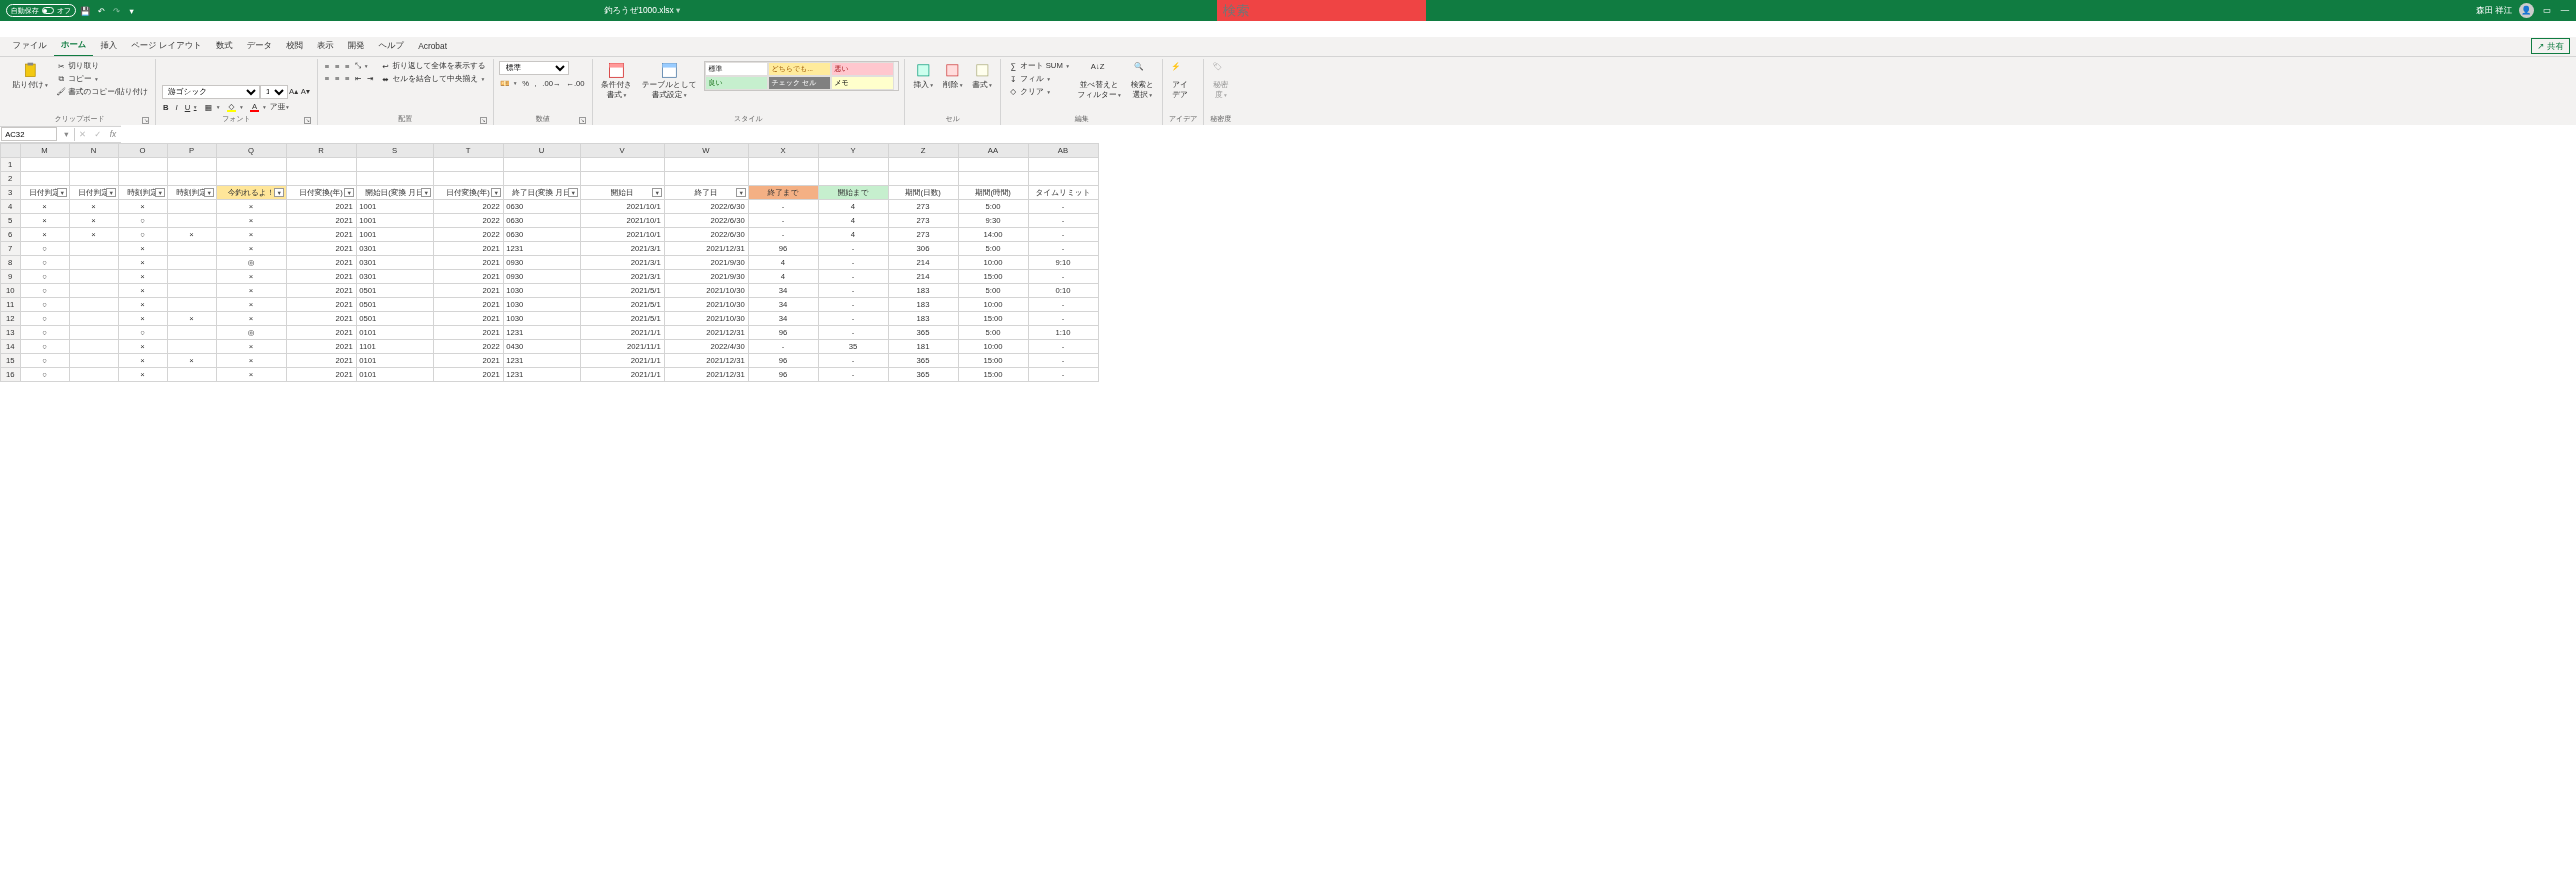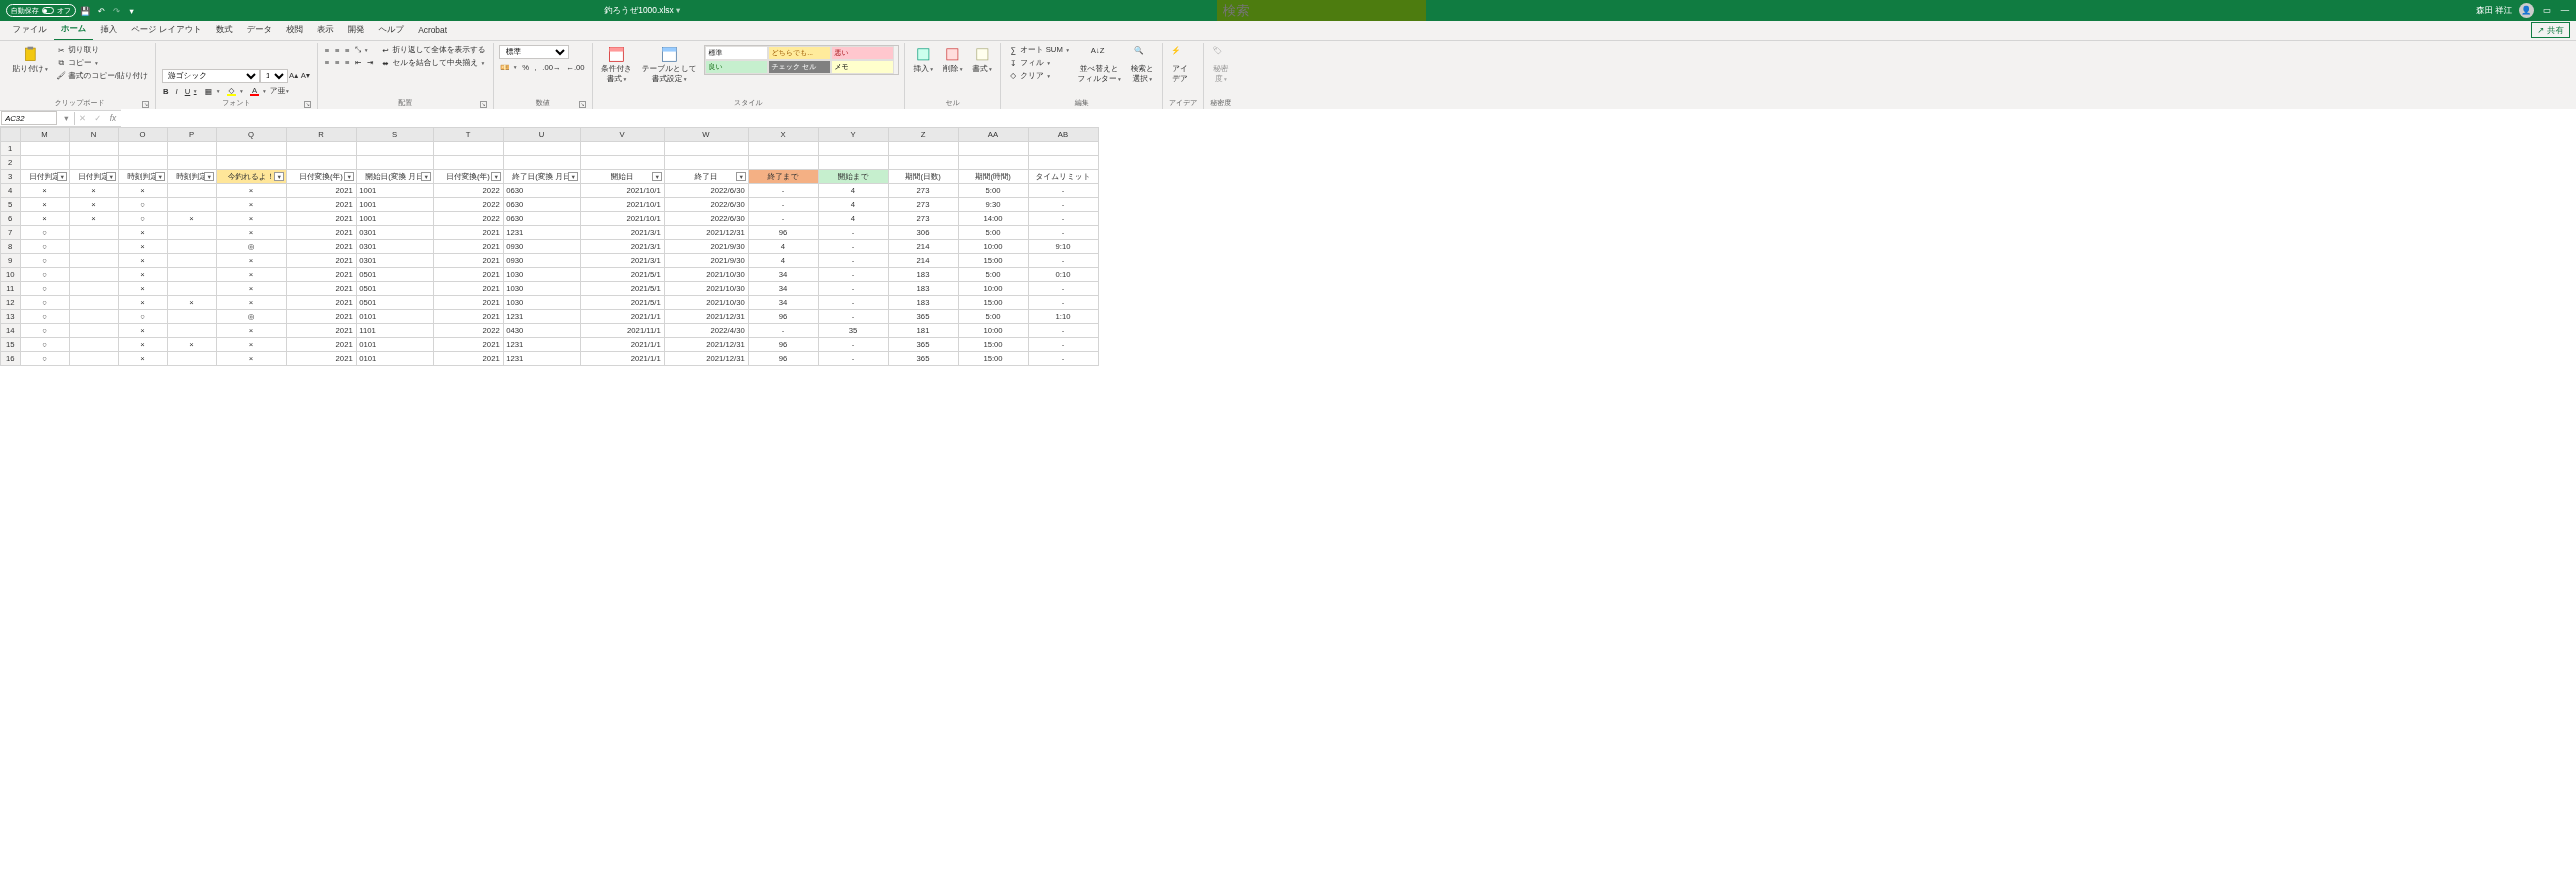--- a/index.html
+++ b/index.html
@@ -6,26 +6,26 @@
 body { background:#fff; font-size:8.4px; color:#333; user-select:none; }
 
 
 .titlebar { background:#107c41; height:21px; display:flex; align-items:center; color:#fff; padding:0 5.6px; }
 .titlebar .left { display:flex; align-items:center; gap:4.2px; }
 .titlebar .autosave { border:0.7px solid #fff; border-radius:7px; padding:0.7px 4.2px; font-size:7px; display:flex; align-items:center; gap:2.8px;}
 .titlebar .toggle { width:12.5px; height:7px; border:0.7px solid #fff; border-radius:3.5px; position:relative;}
 .titlebar .toggle::after{content:"";width:4.2px;height:4.2px;background:#fff;border-radius:2.1px;position:absolute;left:0.7px;top:0.7px;}
 .titlebar .ico { width:11px; height:11px; display:flex; align-items:center; justify-content:center; }
 .titlebar .center { flex:1; text-align:center; }
-.titlebar .search { background:#4d7c0f; border:none; color:#fff; padding:2.8px 5.6px; width:209px; margin-left:70px;}
+.titlebar .search { background:#ef4444; border:none; color:#fff; padding:2.8px 5.6px; width:209px; margin-left:70px;}
 .titlebar .right { display:flex; align-items:center; gap:7px;margin-left:40px; }
 .titlebar .avatar{width:15.3px;height:15.3px;border-radius:7.7px;background:#ccc;display:flex;align-items:center;justify-content:center;color:#555;}
 
 
-.tabs { background:#f3f2f1; height:19.5px; display:flex; align-items:flex-end; padding:0 5.6px; border-bottom:0.7px solid #d4d4d4;}
+.tabs { background:#f3f2f1; height:19.5px; display:flex; align-items:flex-end; padding:0 5.6px; border-bottom:0.7px solid #d4d4d4;margin-top:16px;}
 .tab { padding:4.2px 7px; font-size:8.4px; cursor:pointer; }
 .tab.active { color:#107c41; border-bottom:1.4px solid #107c41; font-weight:bold;}
 .tabs .share { margin-left:auto; border:0.7px solid #107c41; color:#107c41; padding:1.4px 5.6px; font-size:8.4px; display:flex; align-items:center; gap:2.8px; margin-bottom:1.4px;}
 
 
 .ribbon { background:#f3f2f1; display:flex; border-bottom:0.7px solid #d4d4d4; padding:2.8px 4.2px 0 4.2px; height:70px; overflow:hidden;}
 .group { border-right:0.7px solid #d4d4d4; padding:1.4px 5.6px 1.4px 5.6px; display:flex; flex-direction:column; justify-content:space-between;}
 .group-label { text-align:center; font-size:7px; color:#666; padding-top:1.4px; position:relative;}
 .group-label .launcher{position:absolute;right:0;bottom:0;width:7px;height:7px;border:0.7px solid #999;font-size:4.9px;line-height:5.6px;}
 .group-body { display:flex; gap:4.2px; align-items:flex-start;}
@@ -34,21 +34,21 @@
 .rb-btn .glyph{width:9.8px;height:9.8px;display:flex;align-items:center;justify-content:center;}
 .big-btn{display:flex;flex-direction:column;align-items:center;font-size:7.7px;padding:1.4px 2.8px;gap:1.4px;}
 .big-btn .glyph{width:16.7px;height:16.7px;}
 .fnt-select{border:0.7px solid #c8c6c4;background:#fff;font-size:7.7px;padding:0.7px 1.4px;}
 .style-gallery{display:flex;flex-wrap:wrap;width:195px;gap:0;border:0.7px solid #c8c6c4;}
 .style-cell{width:63px;height:14px;font-size:7px;padding:1.4px 2.8px;white-space:nowrap;overflow:hidden;border:0.7px solid #e1dfdd;}
 .drop::after{content:"▾";font-size:5.6px;margin-left:1.4px;color:#666;}
 
 
 .fbar { display:flex; align-items:center; border-bottom:0.7px solid #d4d4d4; height:16.7px; background:#fff;}
-.namebox { width:56px; border:0.7px solid #c8c6c4; margin:1.4px; padding:1.4px 2.8px; font-size:7.7px;font-style:italic;}
+.namebox { width:56px; border:0.7px solid #c8c6c4; margin:1.4px; padding:1.4px 2.8px; font-size:7.7px;}
 .fbar .fbtn{width:15.3px;text-align:center;color:#888;}
 .fx{font-style:italic;}
 
 
 .grid-wrap{overflow:auto;}
 table.grid{border-collapse:collapse;table-layout:fixed;}
 table.grid th,table.grid td{border:0.7px solid #d4d4d4;height:14px;font-size:7.7px;white-space:nowrap;overflow:hidden;padding:0 2.8px;}
 table.grid th{background:#f3f2f1;font-weight:normal;text-align:center;position:relative;}
 table.grid th.rowh{width:19.5px;}
 table.grid .hdrRow th{background:#e8e8e8;}

